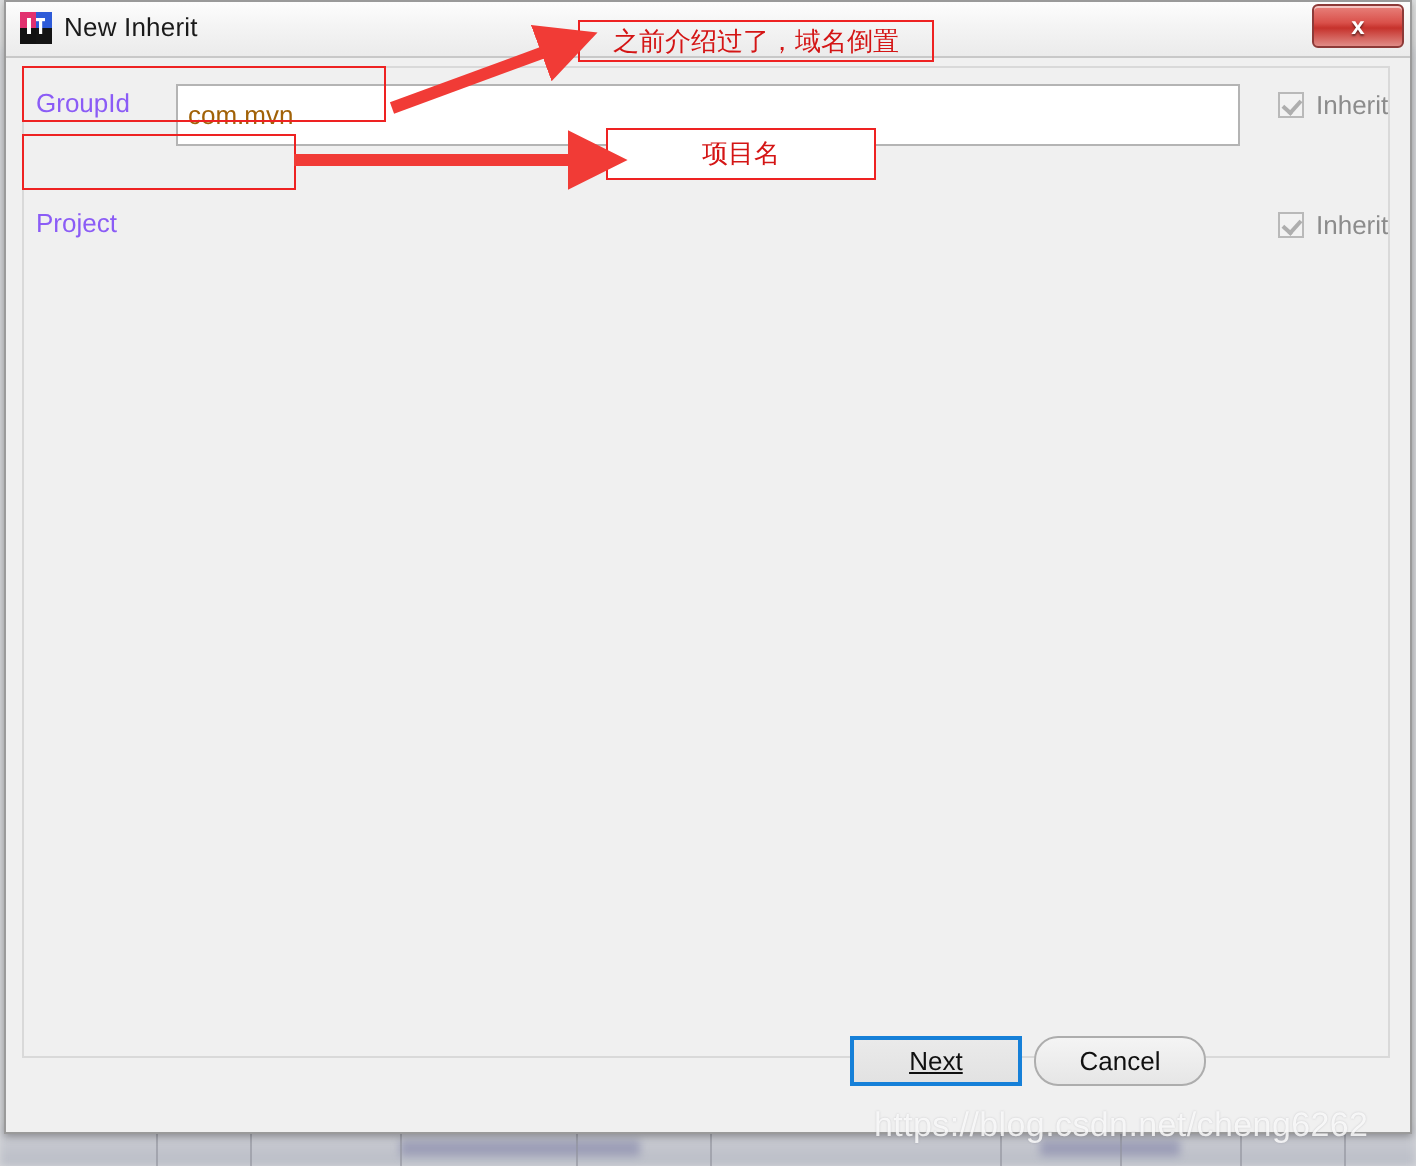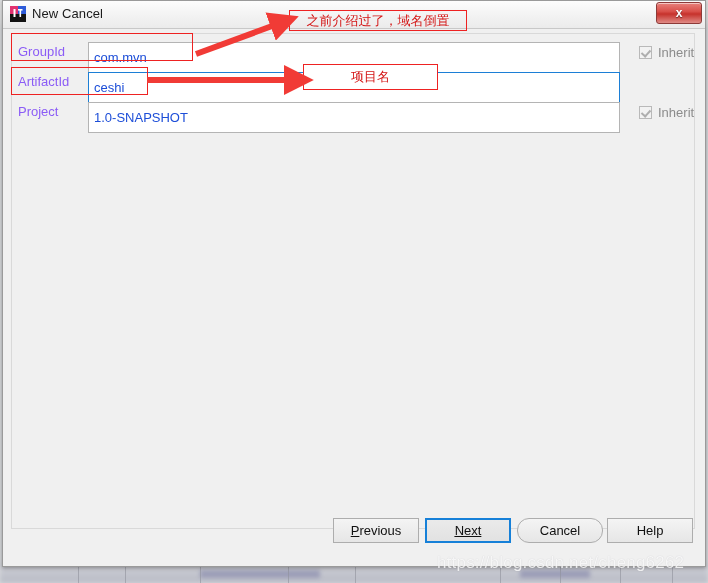--- a/index.html
+++ b/index.html
@@ -150,21 +150,21 @@
     color: #8b5cf6;
     white-space: nowrap;
   }
   .row-input {
     position: absolute;
     height: 31px;
     background: #ffffff;
     border: 1px solid #b4b4b4;
     box-sizing: border-box;
     font-size: 13px;
-    color: #1d4ed8;
+    color: #a16207;
     padding: 0 0 0 5px;
     line-height: 20px;
     font-family: "Liberation Sans", sans-serif;
     outline: none;
   }
   .row-input.focused {
     border: 1px solid #1c7fd6;
     box-shadow: 0 0 0 0px #1c7fd6;
   }
 
@@ -299,66 +299,55 @@
           <rect x="0" y="0" width="16" height="16" fill="#1b1b1b"></rect>
           <rect x="0" y="0" width="8" height="8" fill="#e1316f"></rect>
           <rect x="8" y="0" width="8" height="8" fill="#2e5bd8"></rect>
           <rect x="0" y="8" width="8" height="8" fill="#121212"></rect>
           <rect x="8" y="8" width="8" height="8" fill="#141414"></rect>
           <rect x="3.5" y="3" width="2" height="8" fill="#ffffff"></rect>
           <rect x="9.5" y="3" width="1.6" height="8" fill="#ffffff"></rect>
           <rect x="8" y="3" width="4.5" height="1.6" fill="#ffffff"></rect>
         </svg>
       </span>
-      <span class="title-text">New Cancel</span>
+      <span class="title-text">New Inherit</span>
       <div class="close-btn">
         <span class="close-x">x</span>
       </div>
     </div>
 
     <div class="content">
       <div class="inner-panel">
 
         <div class="row" style="top:8px; left:0; width:680px;">
           <span class="row-label">GroupId</span>
           <input class="row-input" type="text" style="left: 76px; width: 532px;" value="com.mvn">
           <span class="inherit-box" style="left:627px; top:3px;">
             <span class="chk"></span><span>Inherit</span>
           </span>
         </div>
 
-        <div class="row" style="top:38px; left:0; width:680px;">
-          <span class="row-label">ArtifactId</span>
-          <input class="row-input focused" type="text" style="left: 76px; width: 532px;" value="ceshi">
-        </div>
 
         <div class="row" style="top:68px; left:0; width:680px;">
           <span class="row-label">Project</span>
-          <input class="row-input" type="text" style="left: 76px; width: 532px;" value="1.0-SNAPSHOT">
           <span class="inherit-box" style="left:627px; top:3px;">
             <span class="chk"></span><span>Inherit</span>
           </span>
         </div>
 
       </div>
     </div>
 
     <div class="buttonbar">
-      <div class="btn" style="left:330px; width:86px;">
-        <span><span class="mn">P</span><span>revious</span></span>
-      </div>
       <div class="btn default" style="left:422px; width:86px;">
         <span><span class="mn">N</span><span>ext</span></span>
       </div>
       <div class="btn" style="left:514px; width:86px;border-radius:12px;">
         <span>Cancel</span>
       </div>
-      <div class="btn" style="left:604px; width:86px;">
-        <span>Help</span>
-      </div>
     </div>
 
   </div>
 
   <div class="anno-box" style="left:11px; top:33px; width:182px; height:28px;"></div>
 
   <div class="anno-box" style="left:11px; top:67px; width:137px; height:28px;"></div>
 
   <div class="anno-label" style="left:303px; top:64px; width:135px; height:26px;">项目名</div>
 

